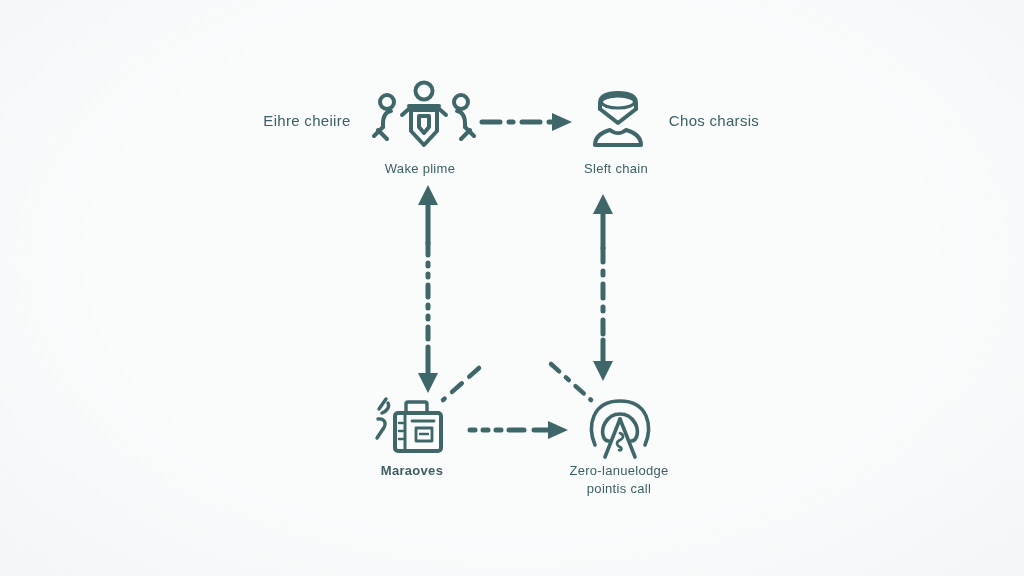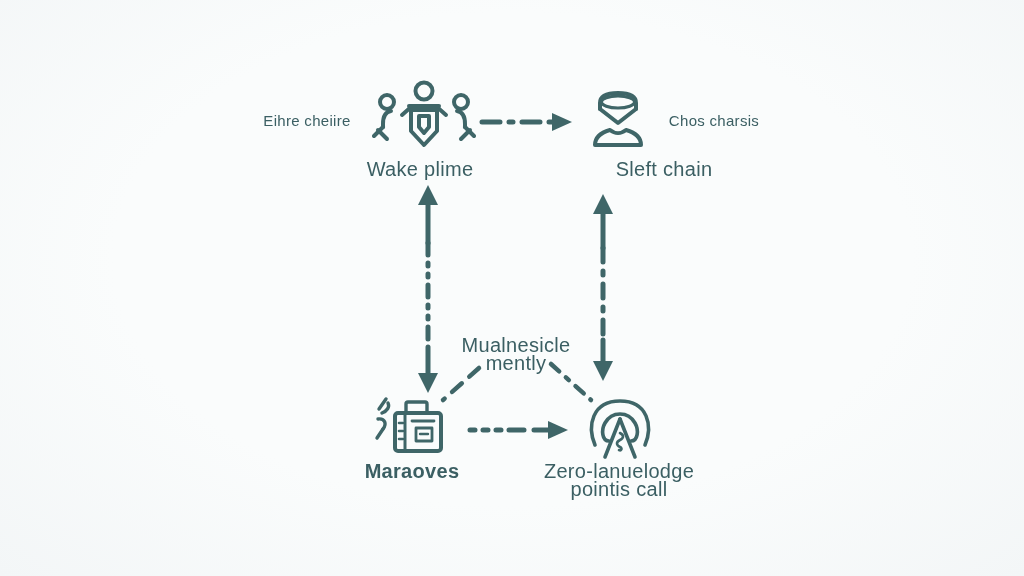--- a/index.html
+++ b/index.html
@@ -23,21 +23,21 @@
     height: 576px;
   }
   .icon-node {
     position: absolute;
   }
   .icon-node svg { display: block; }
   .lbl {
     position: absolute;
     transform: translateX(-50%);
     white-space: nowrap;
-    font-size: 20px;
+    font-size: 13px;
     letter-spacing: 0.3px;
     color: #3b5f63;
     text-align: center;
     line-height: 18px;
   }
   .lbl.small-caption { font-size: 15px; }
 </style>
 </head>
 <body>
 
@@ -108,26 +108,22 @@
   <div class="icon-node" style="left:591px; top:90px;">
     <svg width="54" height="60" viewBox="0 0 54 60">
       <g fill="none" stroke="#3f6668" stroke-width="4" stroke-linecap="round" stroke-linejoin="round">
         <path d="M9,19 V13 C9,5 17,3 27,3 C37,3 45,5 45,13 V19"></path>
         <ellipse cx="27" cy="12" rx="16.5" ry="6" stroke-width="3.2"></ellipse>
         <path d="M9,19 L27,33 L45,19"></path>
         <path d="M4,55 C4,46 12,42 19,40 C24,44 30,44 35,40 C42,42 50,46 50,55 L4,55 Z"></path>
       </g>
     </svg>
   </div>
-  <div class="lbl" style="left:616px; top:160px;margin-left:48px;">Sleft chain</div>
+  <div class="lbl" style="left:616px; top:160px;">Sleft chain</div>
 
-  <div class="lbl" style="left:516px; top:336px;">
-    <div>Mualnesicle</div>
-    <div>mently</div>
-  </div>
 
   <div class="icon-node" style="left:374px; top:396px;">
     <svg width="74" height="62" viewBox="0 0 74 62">
       <g fill="none" stroke="#3f6668" stroke-width="3.4" stroke-linecap="round" stroke-linejoin="round">
         <path d="M12,3 L5,13"></path>
         <path d="M14,7 C16,11 13,15 8,17"></path>
         <path d="M4,23 C11,22 13,28 9,33"></path>
         <path d="M9,33 L3,42"></path>
         <rect x="32" y="6" width="21" height="11" rx="2"></rect>
         <rect x="21" y="17" width="46" height="38" rx="3" stroke-width="4"></rect>

